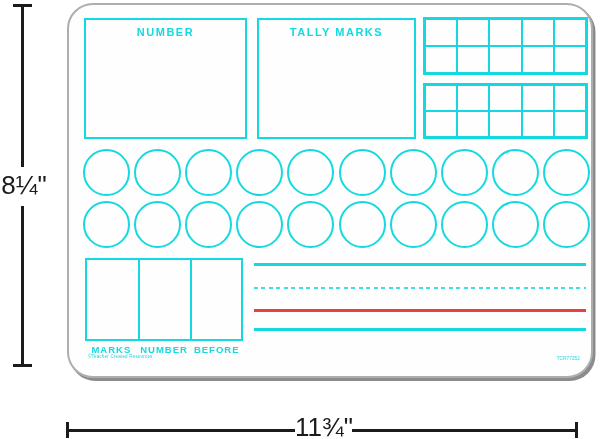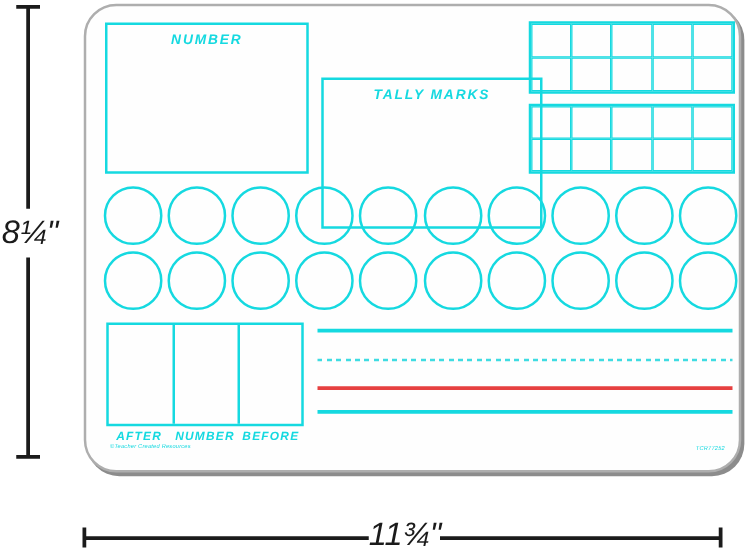--- a/index.html
+++ b/index.html
@@ -1,37 +1,37 @@
 <!DOCTYPE html>
 <html style="--cyan: #15d9e0;"><head>
 <meta charset="utf-8">
 <style>
   * { margin:0; padding:0; box-sizing:border-box; }
   html,body { background:#ffffff; font-family:"Liberation Sans", sans-serif; }
-  .canvas { position:relative; width:600px; height:439px; background:#ffffff; overflow:hidden;font-style:italic; }
+  .canvas { position:relative; width:600px; height:439px; background:#ffffff; overflow:hidden; }
 
   
   .board {
     position:absolute; left:67px; top:3px; width:526px; height:375px;
     background:#fefefe;
     border:2px solid #aeaeae;
     border-radius:26px;
     box-shadow:2.5px 3px 0 #8c8c8c;
   }
   .panel {
     position:absolute; border:2px solid var(--cyan);
     text-align:center;
   }
   .panel .panel-label {
     display:block; margin-top:6px;
     font-size:11px; font-weight:bold; letter-spacing:1.5px;
     color:var(--cyan);
   }
   .panel-number { left:15px; top:13px; width:163px; height:121px; }
-  .panel-tally  { left:188px; top:13px; width:177px; height:121px;margin-top:44px; }
+  .panel-tally  { left:188px; top:13px; width:159px; height:121px; }
 
   .ten-frame {
     position:absolute; left:354px; width:165px;
     border:2px solid var(--cyan);
     display:grid; grid-template-columns:repeat(5,1fr); grid-template-rows:repeat(2,1fr);
   }
   .ten-frame-top    { top:12px; height:58px; }
   .ten-frame-bottom { top:78px; height:56px; }
   .tf-cell { border:1px solid var(--cyan); }
 
@@ -157,21 +157,21 @@
         <div class="circle"></div>
         <div class="circle"></div>
       </div>
 
     <div id="bna" class="bna-box">
         <div class="bna-cell"></div>
         <div class="bna-cell"></div>
         <div class="bna-cell"></div>
       </div>
     <div class="bna-labels">
-      <span>AFTER</span>
+      <span>MARKS</span>
       <span>NUMBER</span>
       <span>BEFORE</span>
     </div>
 
     <div id="writing-lines" class="writing-lines">
         <div class="w-line" style="height: 3px; background: rgb(21, 217, 224);"></div>
         <div class="w-line" style="height: 2px; background: repeating-linear-gradient(90deg, rgb(63, 220, 226) 0px, rgb(63, 220, 226) 4px, transparent 4px, transparent 7.5px);"></div>
         <div class="w-line" style="height: 3px; background: rgb(230, 64, 64);"></div>
         <div class="w-line" style="height: 3px; background: rgb(21, 217, 224);"></div>
       </div>

